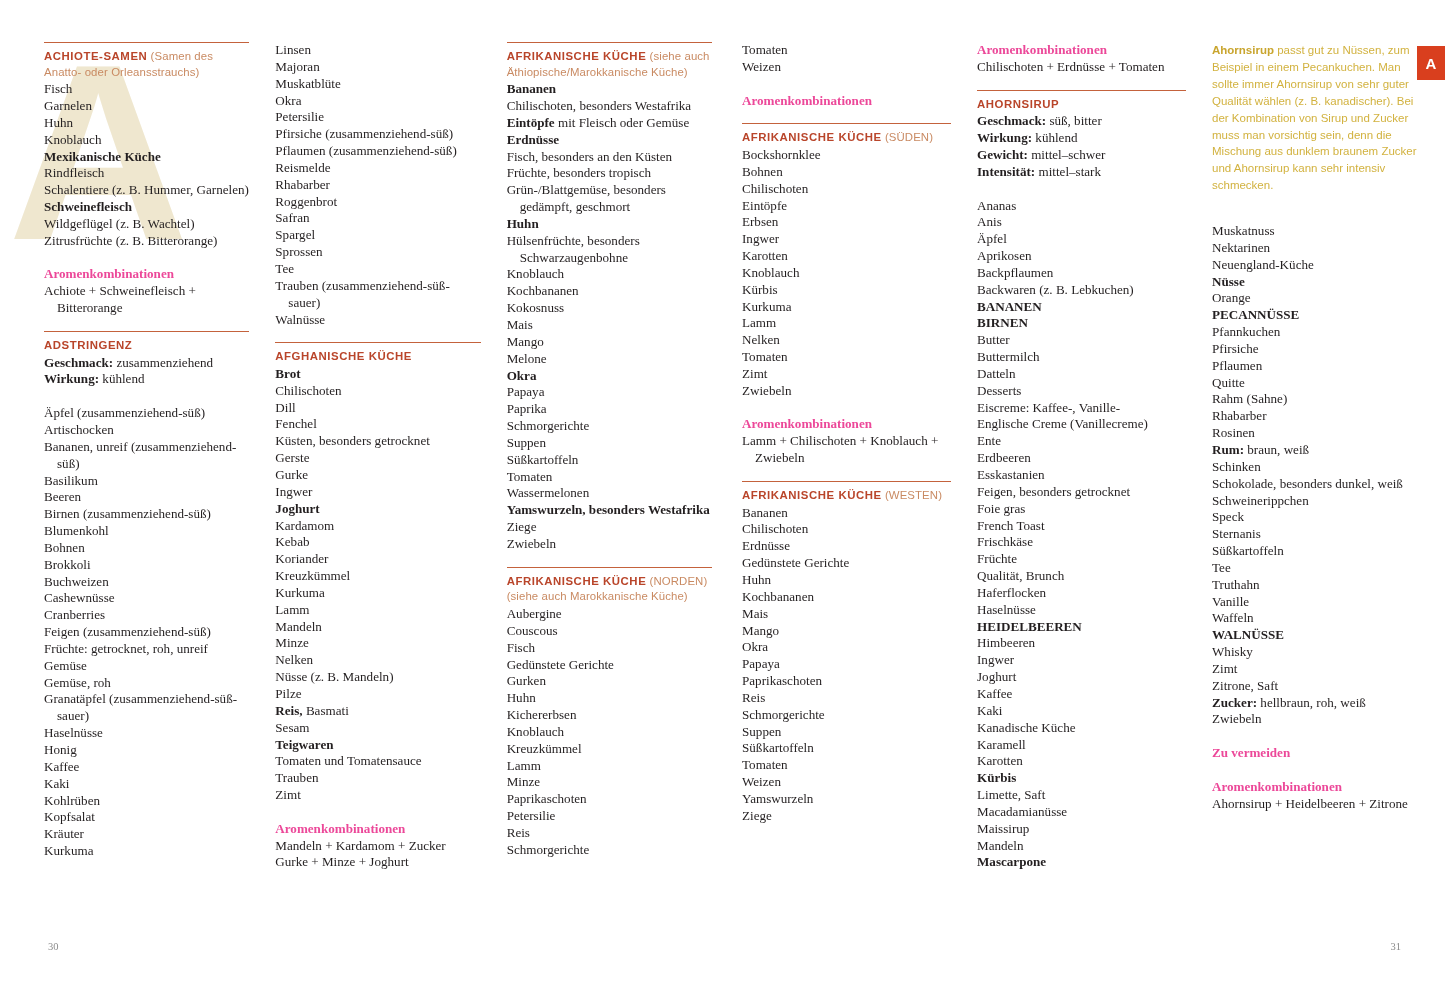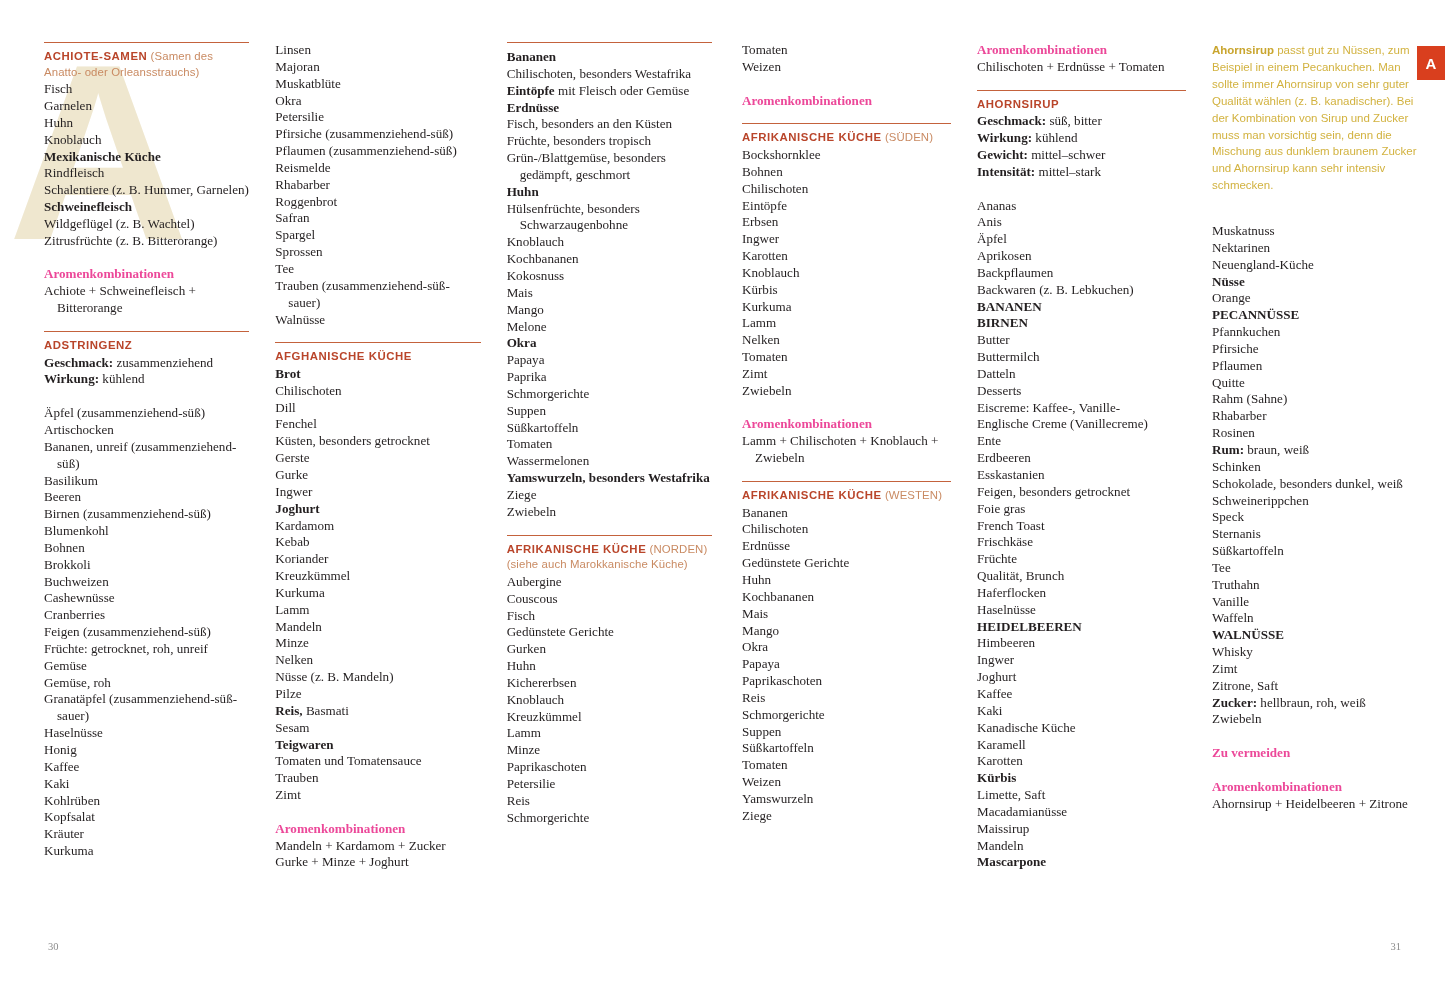--- a/index.html
+++ b/index.html
@@ -239,20 +239,21 @@
             <div class="entry">Zimt</div>
             <div class="gap"></div>
             <div class="hdr">Aromenkombinationen</div>
             <div class="entry">Mandeln + Kardamom + Zucker</div>
             <div class="entry">Gurke + Minze + Joghurt</div>
           </div>
         </div>
         <div class="col">
           <div class="section">
             <div class="rule"></div>
+            <div class="sec-head"><span>AFRIKANISCHE KÜCHE</span><span class="sub"> (siehe auch</span><span class="sub2">Äthiopische/Marokkanische Küche)</span></div>
             <div class="entry"><b>Bananen</b></div>
             <div class="entry">Chilischoten, besonders Westafrika</div>
             <div class="entry"><b>Eintöpfe</b><span> mit Fleisch oder Gemüse</span></div>
             <div class="entry"><b>Erdnüsse</b></div>
             <div class="entry">Fisch, besonders an den Küsten</div>
             <div class="entry">Früchte, besonders tropisch</div>
             <div class="entry">Grün-/Blattgemüse, besonders gedämpft, geschmort</div>
             <div class="entry"><b>Huhn</b></div>
             <div class="entry">Hülsenfrüchte, besonders Schwarzaugenbohne</div>
             <div class="entry">Knoblauch</div>

